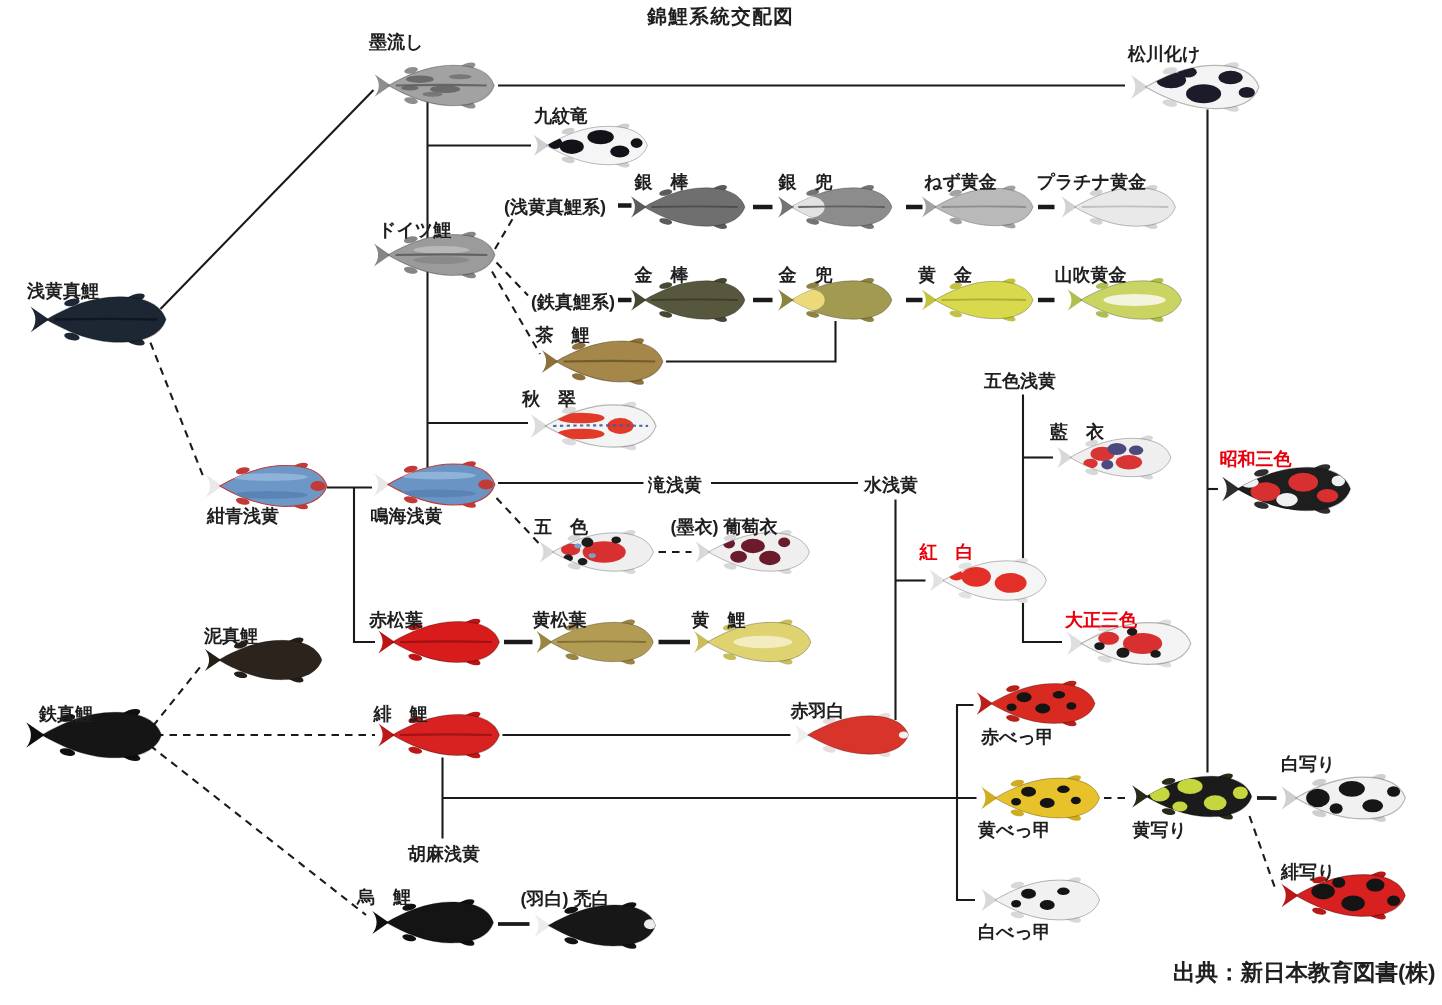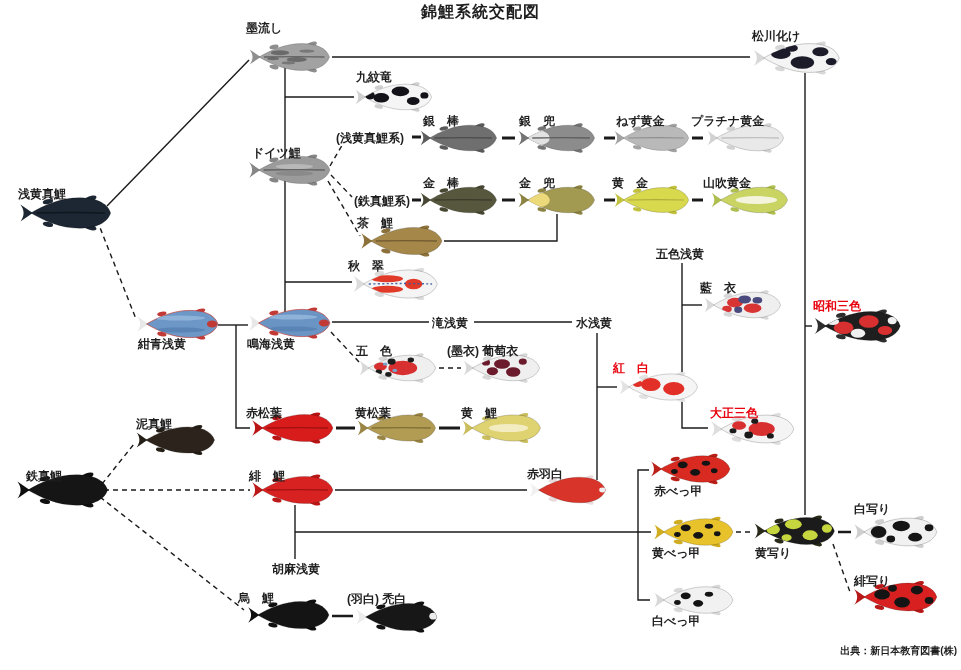--- a/index.html
+++ b/index.html
@@ -1,21 +1,21 @@
 <!DOCTYPE html>
 <html><head>
 <meta charset="utf-8">
 <style>
   html,body{margin:0;padding:0;background:#ffffff;}
   body{width:961px;height:670px;position:relative;overflow:hidden;
        font-family:"Liberation Sans","DejaVu Sans",sans-serif;}
   .stage{position:absolute;inset:0;}
   .title{position:absolute;top:2px;left:0;width:961px;text-align:center;
-         font-size:16px;font-weight:bold;color:#1f1f1f;letter-spacing:1px;}
-  .source{position:absolute;right:4px;bottom:12px;font-size:10px;
+         font-size:13px;font-weight:bold;color:#1f1f1f;letter-spacing:1px;}
+  .source{position:absolute;right:4px;bottom:12px;font-size:15px;
           font-weight:bold;color:#1f1f1f;}
   svg#diagram{position:absolute;left:0;top:0;}
   text.nlabel{font-family:"Liberation Sans","DejaVu Sans",sans-serif;
               font-size:12px;font-weight:bold;}
 </style>
 </head>
 <body>
 
 <div class="stage">
   <div class="title">錦鯉系統交配図</div>

